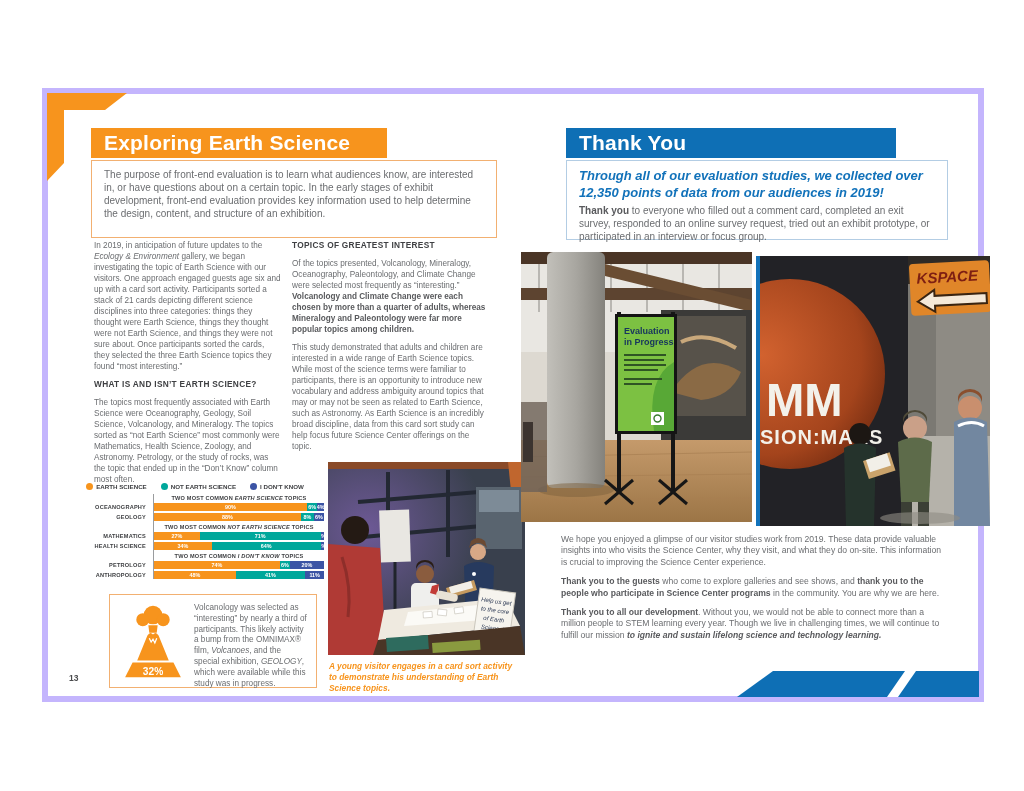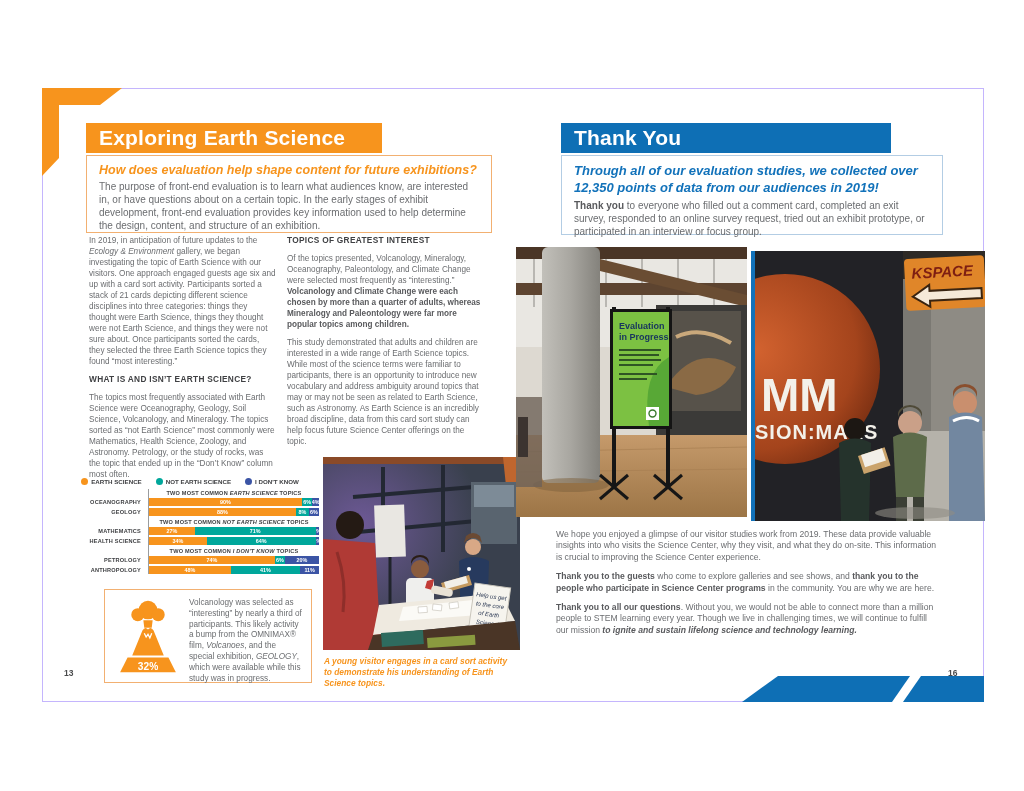--- a/index.html
+++ b/index.html
@@ -1,18 +1,18 @@
 <!DOCTYPE html>
 <html><head>
 <meta charset="utf-8">
 <style>
   html,body{margin:0;padding:0;background:#ffffff;}
   body{font-family:"Liberation Sans", sans-serif; -webkit-font-smoothing:antialiased;}
   .canvas{position:relative;width:1024px;height:791px;background:#fff;overflow:hidden;}
-  .spread{position:absolute;left:42px;top:88px;width:942px;height:614px;background:#fff;border:1px solid #c4b5fd;box-sizing:border-box;}
+  .spread{position:absolute;left:42px;top:88px;width:942px;height:614px;background:#fff;border:6px solid #c4b5fd;box-sizing:border-box;}
 
   
   .corner-tl{position:absolute;left:-1px;top:-1px;width:92px;height:96px;}
   .ribbon-br{position:absolute;right:-1px;bottom:-1px;width:250px;height:28px;}
 
   
   .title-bar{position:absolute;height:30px;color:#fff;font-weight:bold;font-size:21px;line-height:30px;padding-left:13px;box-sizing:border-box;letter-spacing:.2px;}
   .title-orange{left:43px;top:34px;width:296px;background:#f7941d;}
   .title-blue{left:518px;top:34px;width:330px;background:#0e6fb5;}
 
@@ -74,21 +74,20 @@
 <div class="canvas">
   <div class="spread">
 
     <svg class="corner-tl" viewBox="0 0 92 96">
       <polygon points="0,0 80,0 58,17 17,17 17,70 0,88" fill="#f7941d"></polygon>
     </svg>
 
     <div class="title-bar title-orange">Exploring Earth Science</div>
 
     <div class="intro-box intro-left">
-      <p class="intro-q">How does evaluation help shape content for future exhibitions?</p>
       <p class="intro-body">The purpose of front-end evaluation is to learn what audiences know, are interested in, or have questions about on a certain topic. In the early stages of exhibit development, front-end evaluation provides key information used to help determine the design, content, and structure of an exhibition.</p>
     </div>
 
     <div class="col col1">
       <p><span>In 2019, in anticipation of future updates to the </span><span class="i">Ecology &amp; Environment</span><span> gallery, we began investigating the topic of Earth Science with our visitors. One approach engaged guests age six and up with a card sort activity. Participants sorted a stack of 21 cards depicting different science disciplines into three categories: things they thought were Earth Science, things they thought were not Earth Science, and things they were not sure about. Once participants sorted the cards, they selected the three Earth Science topics they found “most interesting.”</span></p>
       <p class="subhead">WHAT IS AND ISN’T EARTH SCIENCE?</p>
       <p>The topics most frequently associated with Earth Science were Oceanography, Geology, Soil Science, Volcanology, and Mineralogy. The topics sorted as “not Earth Science” most commonly were Mathematics, Health Science, Zoology, and Astronomy. Petrology, or the study of rocks, was the topic that ended up in the “Don’t Know” column most often.</p>
     </div>
 
     <div class="col col2">
@@ -363,21 +362,21 @@
         <path d="M198,148 a12,12 0 0,1 24,0 l0,-6 a12,9 0 0,0 -24,0 Z" fill="#8a4f2e"></path>
         <path d="M194,166 q16,-9 33,0 l3,104 h-36 Z" fill="#7287a0"></path>
         <path d="M198,170 q14,-7 26,0" stroke="#ffffff" stroke-width="3" fill="none"></path>
         <ellipse cx="160" cy="262" rx="40" ry="6" fill="#8f8c84" opacity="0.6"></ellipse>
       </svg>
     </div>
 
     <div class="outro">
       <p>We hope you enjoyed a glimpse of our visitor studies work from 2019. These data provide valuable insights into who visits the Science Center, why they visit, and what they do on-site. This information is crucial to improving the Science Center experience.</p>
       <p><span class="b">Thank you to the guests</span><span> who come to explore galleries and see shows, and </span><span class="b">thank you to the people who participate in Science Center programs</span><span> in the community. You are why we are here.</span></p>
-      <p><span class="b">Thank you to all our questions</span><span>. Without you, we would not be able to connect more than a million people to STEM learning every year. Though we live in challenging times, we will continue to fulfill our mission </span><span class="bi">to ignite and sustain lifelong science and technology learning.</span></p>
+      <p><span class="b">Thank you to all our development</span><span>. Without you, we would not be able to connect more than a million people to STEM learning every year. Though we live in challenging times, we will continue to fulfill our mission </span><span class="bi">to ignite and sustain lifelong science and technology learning.</span></p>
     </div>
 
     <div class="pagenum pn-right">16</div>
 
     <svg class="ribbon-br" viewBox="0 0 250 28" preserveAspectRatio="none">
       <polygon points="8,28 44,2 250,2 250,28" fill="#0e6fb5"></polygon>
       <polygon points="176,2 187,2 169,28 158,28" fill="#ffffff"></polygon>
     </svg>
 
   </div>

